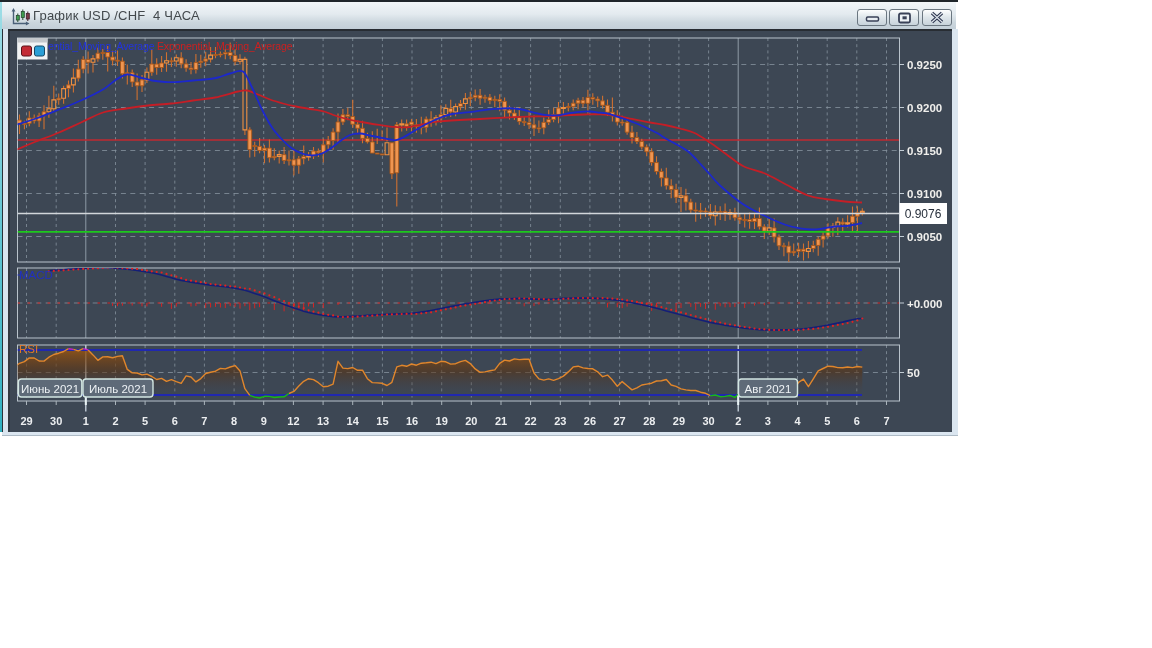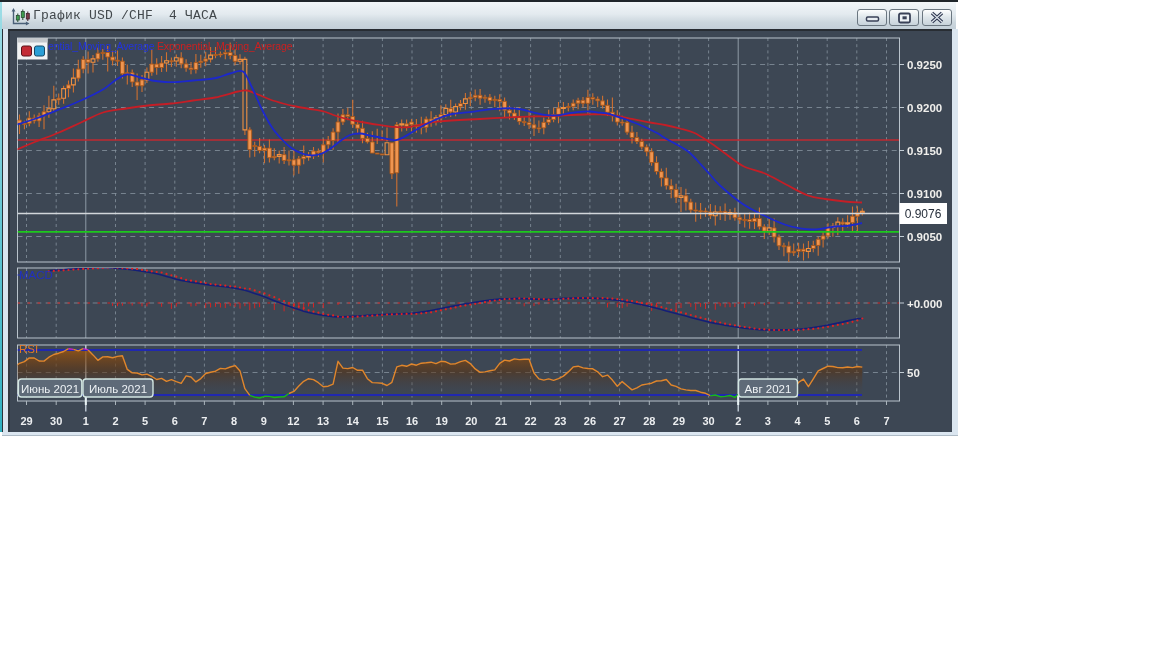--- a/index.html
+++ b/index.html
@@ -1,17 +1,17 @@
 <!DOCTYPE html>
 <html><head><meta charset="utf-8"><style>
 *{margin:0;padding:0;box-sizing:border-box}
 body{width:1152px;height:648px;background:#ffffff;font-family:"Liberation Sans",sans-serif;position:relative;overflow:hidden}
 #win{position:absolute;left:0;top:0;width:958px;height:434px}
 #topline{position:absolute;left:0;top:0;width:958px;height:2px;background:#20262b}
-#tbar{position:absolute;left:2px;top:2px;width:954px;height:27px;background:linear-gradient(#f2f6f9 0%,#e3eaef 45%,#ccd7de 75%,#c3cfd8 100%);font-family:Liberation Mono, monospace;}
+#tbar{position:absolute;left:2px;top:2px;width:954px;height:27px;background:linear-gradient(#f2f6f9 0%,#e3eaef 45%,#ccd7de 75%,#c3cfd8 100%);}
 #tbar .txt{position:absolute;left:31px;top:6px;font-size:13px;color:#42484c;letter-spacing:0.2px}
 #lteal{position:absolute;left:0;top:2px;width:2px;height:430px;background:linear-gradient(#9fdde6,#2fb0c0)}
 #lfr{position:absolute;left:2px;top:29px;width:6px;height:404px;background:#d9e4ee;border-left:1px solid #2a3138}
 #rfr{position:absolute;left:952px;top:29px;width:6px;height:404px;background:#dbe6f0}
 #bfr{position:absolute;left:2px;top:432px;width:956px;height:3px;background:#dbe6f0;box-shadow:0 1px 0 #aebbc6}
 #client{position:absolute;left:8px;top:29px;width:944px;height:403px;background:#3d4754;box-shadow:inset 0 2px 0 #282d33,inset 2px 0 0 #31373f}
 .btn{position:absolute;top:9px;width:30px;height:17px;border:1px solid #6a7680;border-radius:3px;background:linear-gradient(#fdfefe,#dde5ea 50%,#c8d3db)}
 svg text{font-family:"Liberation Sans",sans-serif}
 .pl{font-size:11.5px;fill:#f0efec;font-weight:bold}
 .ax{font-size:11px;fill:#eceef0;font-weight:bold}

